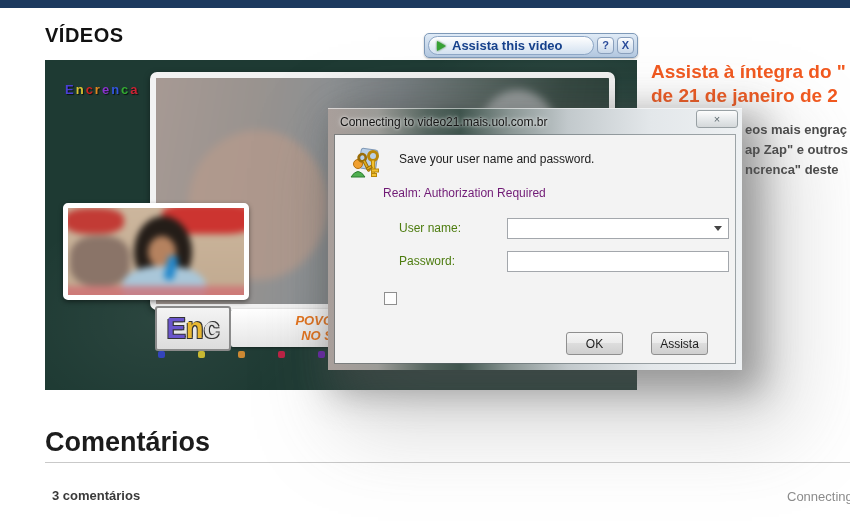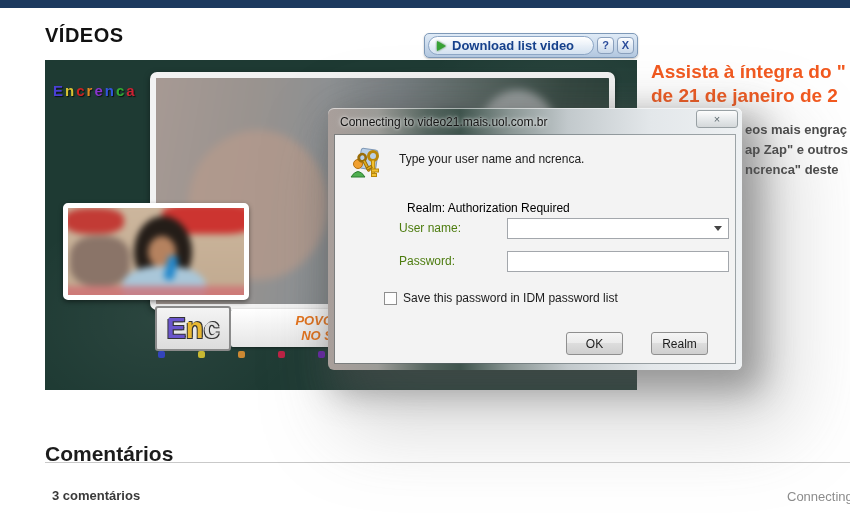--- a/index.html
+++ b/index.html
@@ -6,21 +6,21 @@
   html,body { width:850px; height:526px; }
   body { font-family:"Liberation Sans", sans-serif; background:#ffffff; position:relative; overflow:hidden; }
   #app { position:absolute; inset:0; width:850px; height:526px; overflow:hidden; }
   .abs { position:absolute; }
 
   
   .topbar { left:0; top:0; width:850px; height:8px; background:#1d3a5f; }
 
   
   .videos-heading { left:45px; top:24px; font-size:20px; font-weight:bold; color:#121212; letter-spacing:.5px; }
-  .comments-heading { left:45px; top:442px; font-size:21px; font-weight:bold; color:#1c1c1c; }
+  .comments-heading { left:45px; top:427px; font-size:27px; font-weight:bold; color:#1c1c1c; }
   .divider { left:45px; top:462px; width:805px; height:1px; background:#c9c9c9; }
   .comments-count { left:52px; top:488px; font-size:13px; font-weight:bold; color:#3a3a3a; }
   .sort-label { left:787px; top:489px; font-size:13px; color:#8c8c8c; white-space:nowrap; }
 
   
   .idm-bar { left:424px; top:33px; width:214px; height:25px; z-index:60;
     background:linear-gradient(#dfeaf6,#b3c8e0); border:1px solid #7e99b8; border-radius:5px;
     display:flex; align-items:center; padding:0 3px; gap:3px; box-shadow:0 1px 2px rgba(0,0,0,.25); }
   .idm-pill { flex:1; height:19px; background:linear-gradient(#ffffff,#d4e2f1); border:1px solid #8ea7c6;
     border-radius:10px; display:flex; align-items:center; padding:0 8px; gap:6px; cursor:pointer; }
@@ -30,21 +30,21 @@
   .idm-sq { width:17px; height:17px; background:linear-gradient(#fdfeff,#c9d8ea); border:1px solid #8aa0bd;
     border-radius:4px; font-size:11px; font-weight:bold; color:#2b4c9b; display:flex; align-items:center;
     justify-content:center; cursor:pointer; line-height:1; }
 
   
   .video { left:45px; top:60px; width:592px; height:330px; background:#1e3a33; z-index:1; overflow:hidden; }
   .video .tex1 { position:absolute; left:-40px; top:150px; width:300px; height:220px;
     background:radial-gradient(closest-side, rgba(255,255,255,.06), transparent); }
   .video .tex2 { position:absolute; left:380px; top:-60px; width:280px; height:200px;
     background:radial-gradient(closest-side, rgba(255,255,255,.05), transparent); }
-  .encrenca { left:8px; top:22px; font-size:15px; font-weight:bold; letter-spacing:2px;
+  .encrenca { left:20px; top:22px; font-size:13px; font-weight:bold; letter-spacing:2px;
     text-shadow:1px 1px 1px rgba(0,0,0,.7); }
   .main-frame { left:105px; top:12px; width:465px; height:238px; border:6px solid #f2f2f2;
     border-radius:7px; overflow:hidden; background:#8b8b89; box-shadow:0 2px 6px rgba(0,0,0,.4); }
   .main-frame .blurwrap { position:absolute; inset:-8px; filter:blur(4px); }
   .mf-base { position:absolute; inset:0;
     background:linear-gradient(100deg,#a89a94 0%,#99938f 22%,#8e9193 36%,#767d80 50%,#55635f 66%,#33463f 82%,#243b34 100%); }
   .mf-blob1 { position:absolute; left:40px; top:60px; width:140px; height:150px; border-radius:50%; background:#b49a8c; opacity:.8; }
   .mf-blob2 { position:absolute; left:260px; top:40px; width:90px; height:170px; border-radius:40%; background:#3c4a4c; opacity:.85; }
   .mf-blob3 { position:absolute; left:330px; top:20px; width:80px; height:90px; border-radius:50%; background:#a7abad; opacity:.8; }
   .mf-blob4 { position:absolute; left:200px; top:130px; width:120px; height:90px; border-radius:50%; background:#5c6a66; opacity:.7; }
@@ -71,33 +71,33 @@
   .dots { left:113px; top:291px; display:flex; gap:33px; z-index:5; }
   .dots i { width:7px; height:7px; border-radius:2px; display:block; }
 
   
   .article-title { left:651px; top:60px; width:260px; font-size:19px; font-weight:bold; line-height:24px;
     color:#f2591f; white-space:nowrap; }
   .article-body { left:745px; top:120px; width:200px; font-size:13px; font-weight:700; line-height:20px;
     color:#4a4a4a; white-space:nowrap; }
 
   
-  .dialog { left:328px; top:108px; width:414px; height:262px; z-index:100; border-radius:6px;
+  .dialog { left:328px; top:108px; width:414px; height:262px; z-index:100; border-radius:0;
     background:linear-gradient(to right,#a99f9b 0%,#9b9b97 12%,#55655f 24%,#3f544d 32%,#8a9694 44%,#c2c9cc 58%,#e3e7ea 78%,#eef1f3 100%);
     box-shadow:inset 0 1px 0 rgba(255,255,255,.55), 12px 14px 34px 8px rgba(70,70,70,.45), 30px 40px 80px 20px rgba(120,120,120,.28); }
   .dlg-title { position:absolute; left:12px; top:7px; font-size:12px; color:#141414;
     text-shadow:0 0 3px rgba(255,255,255,.9), 0 0 6px rgba(255,255,255,.6); white-space:nowrap; }
   .dlg-close { position:absolute; left:368px; top:2px; width:42px; height:18px;
     background:linear-gradient(#fdfdfd,#e7eaec 50%,#d4d8da); border:1px solid #98a0a4; border-radius:3px;
     display:flex; align-items:center; justify-content:center; font-size:11px; color:#5f6b70; cursor:pointer; }
   .dlg-client { position:absolute; left:7px; top:27px; width:400px; height:228px; background:#f3f3f3;
     outline:1px solid rgba(90,100,104,.55); }
   .auth-icon { position:absolute; left:15px; top:12px; width:34px; height:34px; }
   .dlg-msg { position:absolute; left:64px; top:17px; font-size:12px; color:#1b1b1b; }
-  .dlg-realm { position:absolute; left:72px; top:51px; font-size:12px; color:#000000;margin-top:15px; }
+  .dlg-realm { position:absolute; left:48px; top:51px; font-size:12px; color:#701a75; }
   .fld-label { position:absolute; font-size:12px; color:#4d7c0f; }
   .combo { position:absolute; left:172px; top:83px; width:222px; height:21px; background:#ffffff;
     border:1px solid #a3a7ac; cursor:pointer; }
   .combo-arrow { position:absolute; right:6px; top:7px; width:0; height:0;
     border-left:4px solid transparent; border-right:4px solid transparent; border-top:5px solid #444; }
   .txt-input { position:absolute; left:172px; top:116px; width:222px; height:21px; background:#ffffff;
     border:1px solid #a3a7ac; font-size:12px; padding:0 4px; font-family:"Liberation Sans",sans-serif; }
   .cbx { position:absolute; left:49px; top:157px; width:13px; height:13px; background:#fdfdfd;
     border:1px solid #8e8e8e; cursor:pointer; }
   .cbx-label { position:absolute; left:68px; top:156px; font-size:12px; color:#1b1b1b; }
@@ -112,21 +112,21 @@
 
 <div id="app">
 
   <div class="abs topbar"></div>
 
   <div class="abs videos-heading">VÍDEOS</div>
 
   <div class="abs idm-bar">
     <div class="idm-pill">
       <span class="play-tri"></span>
-      <span class="idm-label">Download list video</span>
+      <span class="idm-label">Assista this video</span>
     </div>
     <div class="idm-sq">?</div>
     <div class="idm-sq">X</div>
   </div>
 
   <div class="abs video">
     <div class="tex1"></div>
     <div class="tex2"></div>
 
     <div class="abs main-frame">
@@ -202,37 +202,36 @@
           <rect x="21.5" y="22" width="7" height="3"></rect>
           <rect x="21.5" y="26.5" width="5" height="3"></rect>
         </g>
         <g stroke="#9a6d08" fill="#e0ae20" transform="rotate(-28 15 16)">
           <circle cx="15" cy="10" r="3.6" fill="none" stroke-width="2.6"></circle>
           <rect x="13.8" y="13" width="2.6" height="12" rx="1"></rect>
           <rect x="13.8" y="21" width="5.4" height="2.4"></rect>
         </g>
       </svg>
 
-      <div class="dlg-msg">Type your user name and ncrenca.</div>
+      <div class="dlg-msg">Save your user name and password.</div>
       <div class="dlg-realm">Realm: Authorization Required</div>
 
       <div class="fld-label" style="left:64px; top:86px;">User name:</div>
       <div class="combo">
         <span style="position:absolute; left:4px; top:3px; font-size:12px;"></span>
         <span class="combo-arrow"></span>
       </div>
 
       <div class="fld-label" style="left:64px; top:119px;">Password:</div>
       <input class="txt-input" type="password" value="" style="">
 
       <span class="cbx"></span>
-      <div class="cbx-label">Save this password in IDM password list</div>
 
       <div class="dlg-btn btn-ok">OK</div>
-      <div class="dlg-btn btn-cancel">Realm</div>
+      <div class="dlg-btn btn-cancel">Assista</div>
     </div>
   </div>
 
   <div class="abs comments-heading">Comentários</div>
   <div class="abs divider"></div>
   <div class="abs comments-count">3 comentários</div>
   <div class="abs sort-label">Connecting</div>
 
 </div>
 

